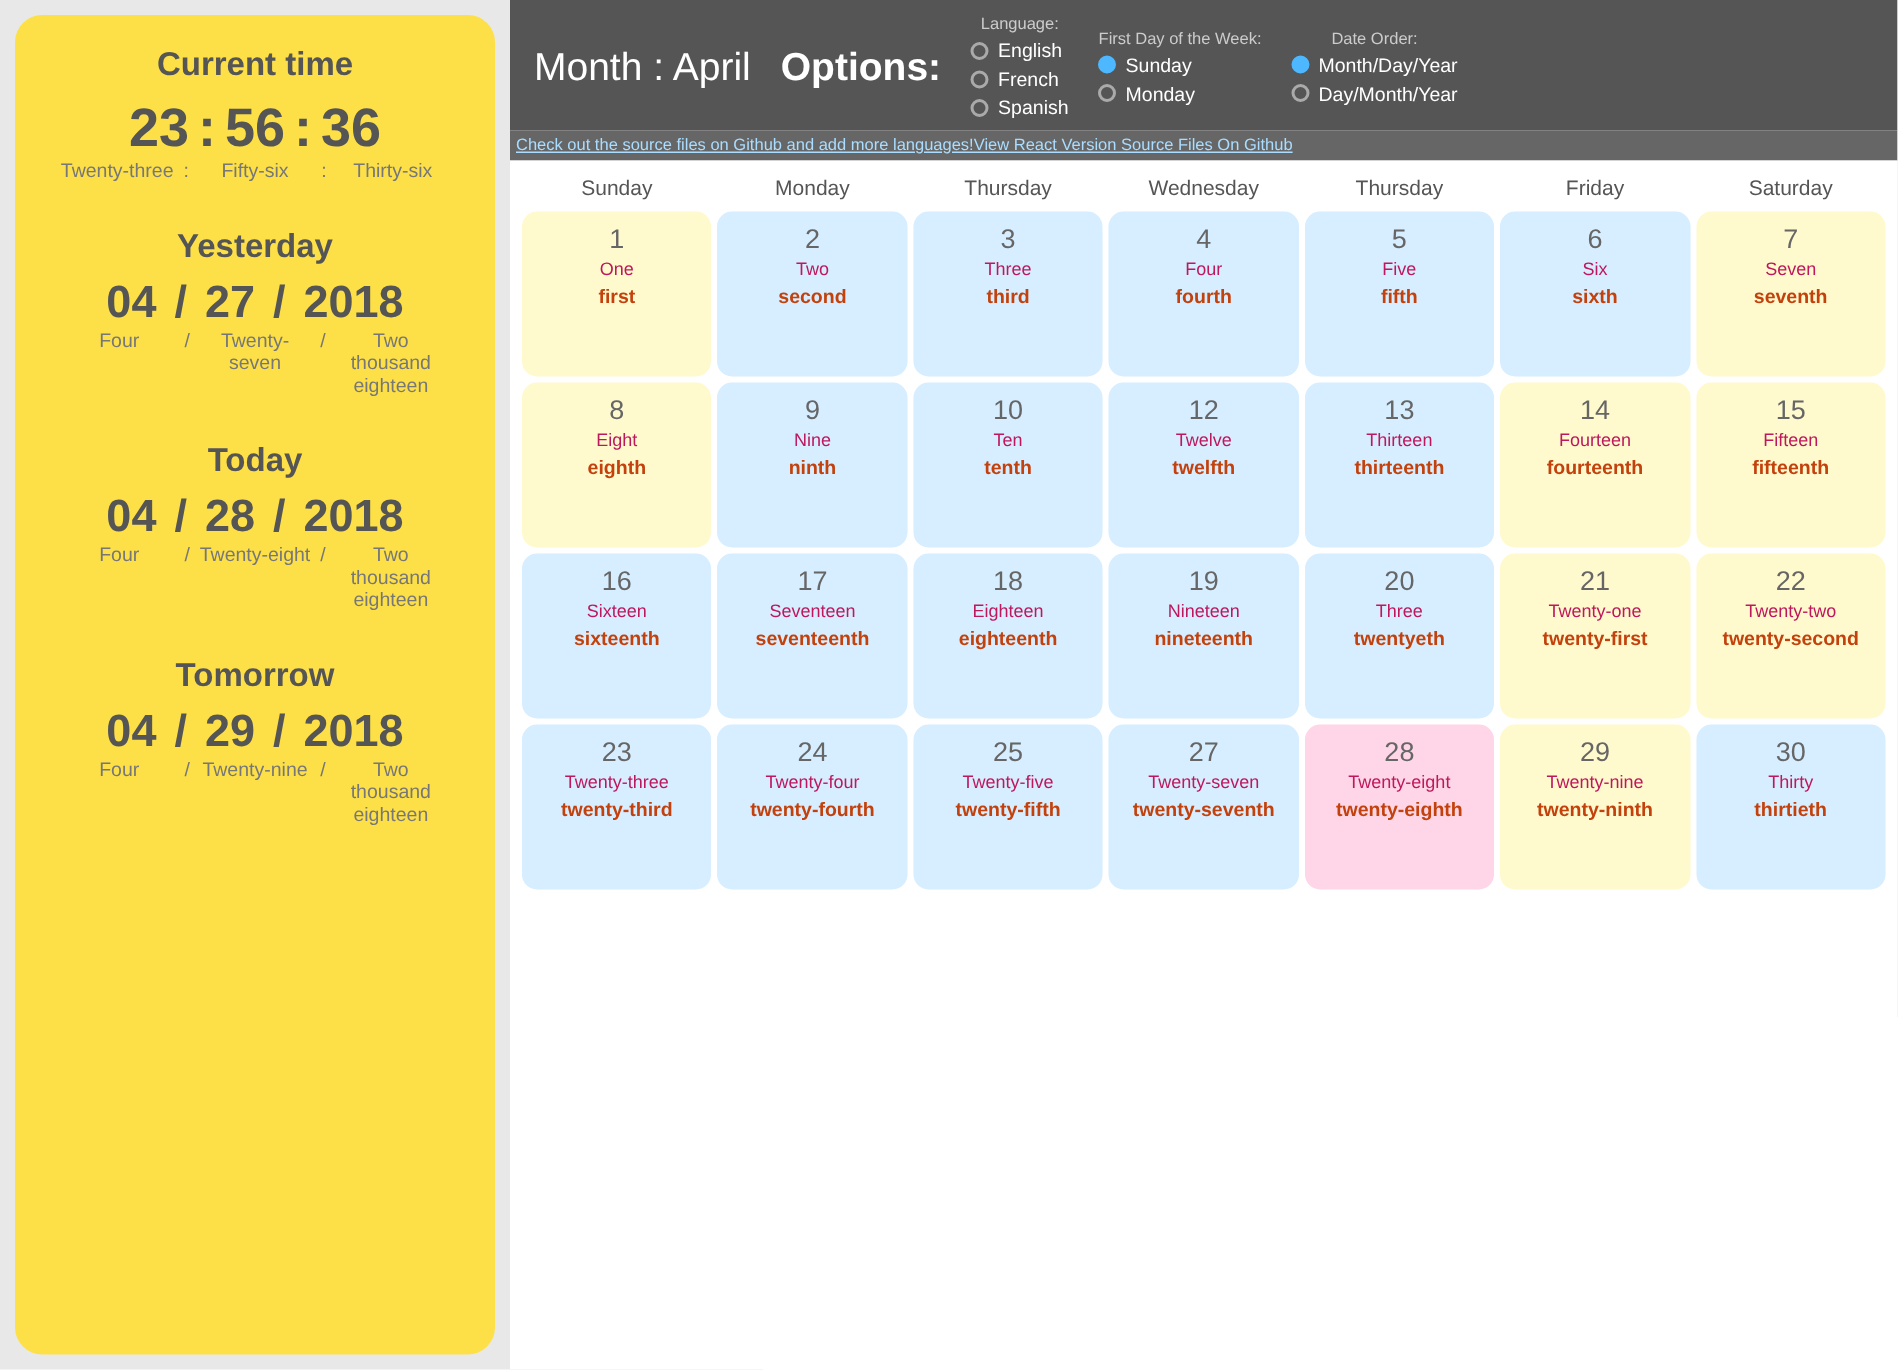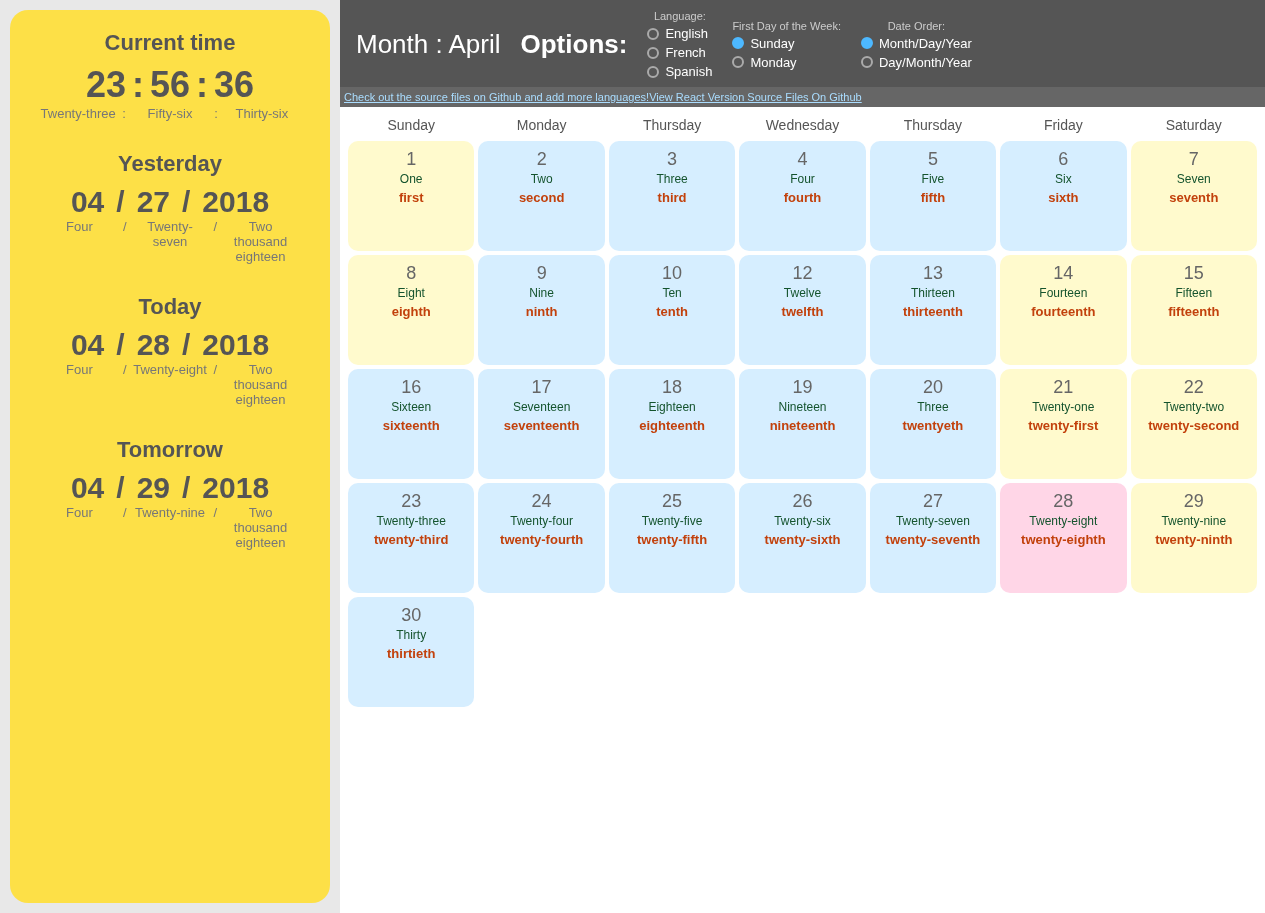--- a/index.html
+++ b/index.html
@@ -68,21 +68,21 @@
       align-items: center;
       font-size: 12px;
       color: #555;
       text-align: center;
     }
     .cal-cell.yellow { background: #fffacd; }
     .cal-cell.blue { background: #d6eeff; }
     .cal-cell.pink { background: #ffd6e7; }
     .cal-cell.empty { background: transparent; }
     .cal-cell .day-num { font-size: 18px; color: #666; margin-bottom: 2px; }
-    .cal-cell .day-word { font-size: 12px; color: #14532d; margin-bottom: 2px; }
+    .cal-cell .day-word { font-size: 12px; color: #be185d; margin-bottom: 2px; }
     .cal-cell .day-ord { font-size: 13px; font-weight: bold; color: #c2410c; margin-top: 2px; }
   </style>
 </head>
 <body>
 
 <div id="left-panel">
 
   <div class="time-section">
     <h2>Current time</h2>
     <div class="time-row">
@@ -331,25 +331,20 @@
           <div class="day-num">24</div>
           <div class="day-word">Twenty-four</div>
           <div class="day-ord">twenty-fourth</div>
         </div>
         <div class="cal-cell blue">
           <div class="day-num">25</div>
           <div class="day-word">Twenty-five</div>
           <div class="day-ord">twenty-fifth</div>
         </div>
         <div class="cal-cell blue">
-          <div class="day-num">26</div>
-          <div class="day-word">Twenty-six</div>
-          <div class="day-ord">twenty-sixth</div>
-        </div>
-        <div class="cal-cell blue">
           <div class="day-num">27</div>
           <div class="day-word">Twenty-seven</div>
           <div class="day-ord">twenty-seventh</div>
         </div>
         <div class="cal-cell pink">
           <div class="day-num">28</div>
           <div class="day-word">Twenty-eight</div>
           <div class="day-ord">twenty-eighth</div>
         </div>
         <div class="cal-cell yellow">

